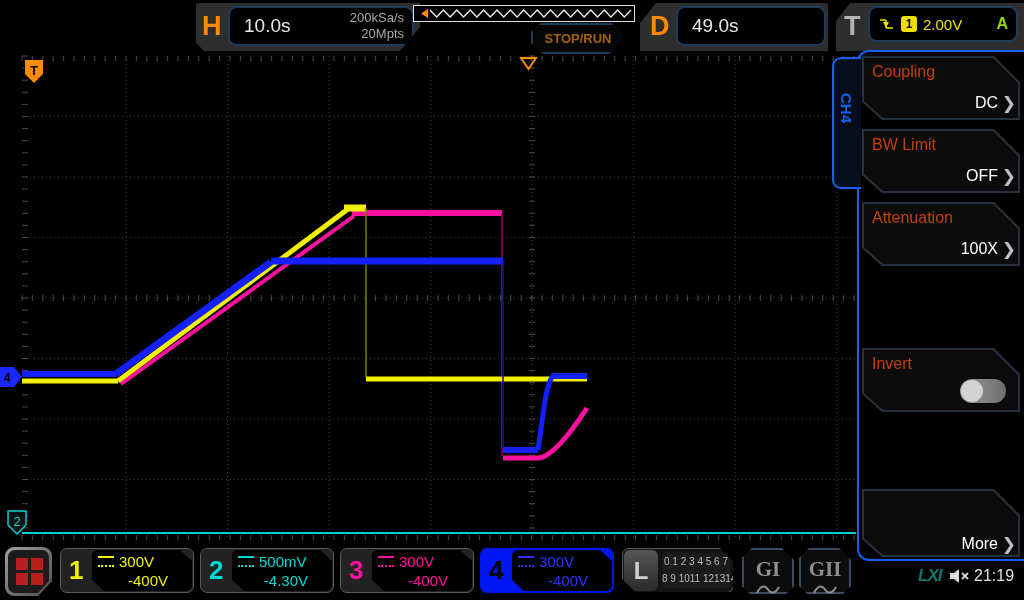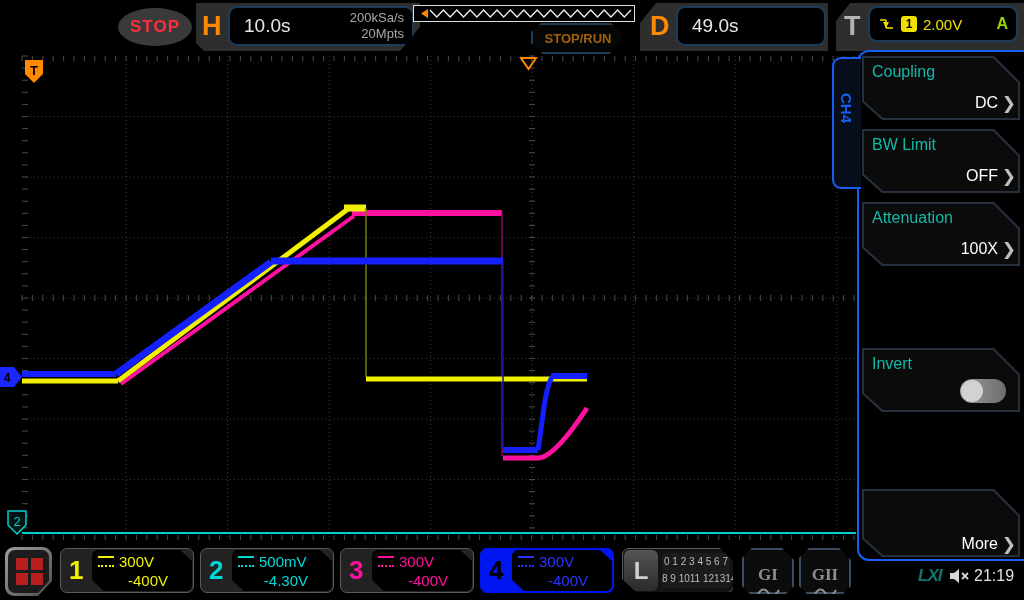--- a/index.html
+++ b/index.html
@@ -42,21 +42,21 @@
     border-top:2px solid #1560f0;border-bottom:2px solid #1560f0;border-radius:12px 0 0 12px;}
   #menu-tab{left:832px;top:57px;width:27px;height:128px;background:#060e1c;border:2px solid #1560f0;
     border-right:none;border-radius:9px 0 0 9px;}
   #menu-tab span{position:absolute;left:4px;top:34px;color:#1560f0;font-weight:bold;font-size:15px;
     writing-mode:vertical-rl;}
   .menu-btn{left:862px;width:158px;height:64px;}
   .mb-out{position:absolute;inset:0;background:#27313d;
     clip-path:polygon(0 0,132px 0,158px 26px,158px 64px,20px 64px,0 46px);}
   .mb-in{position:absolute;inset:2px;background:#0b0b0b;
     clip-path:polygon(0 0,129px 0,154px 25px,154px 60px,19px 60px,0 43px);}
-  .mb-label{position:absolute;left:10px;top:7px;font-size:16px;color:#14b8a6;}
+  .mb-label{position:absolute;left:10px;top:7px;font-size:16px;color:#c2410c;}
   .mb-value{position:absolute;right:22px;bottom:8px;font-size:16px;color:#fff;}
   .mb-chev{position:absolute;right:4px;bottom:6px;font-size:17px;color:#c0c0c0;}
   .menu-btn.disabled .mb-label,.menu-btn.disabled .mb-value{color:#555;}
   #toggle{position:absolute;right:14px;bottom:9px;width:46px;height:24px;border-radius:12px;
     background:linear-gradient(90deg,#9a9a9a,#6e6e6e);}
   #toggle .knob{position:absolute;left:1px;top:1px;width:22px;height:22px;border-radius:50%;
     background:#d2d2d2;}
 
   
   #menu-grid-btn{left:5px;top:547px;width:47px;height:49px;border-radius:9px;
@@ -79,21 +79,21 @@
   #digital-block{left:622px;top:548px;width:112px;height:45px;background:#141414;border:1px solid #5a5a5a;
     border-radius:7px;box-sizing:border-box;clip-path:polygon(0 0,98px 0,111px 13px,111px 44px,14px 44px,0 31px);}
   #digital-l{position:absolute;left:1px;top:1px;width:34px;height:41px;border-radius:6px;
     background:linear-gradient(180deg,#555,#2a2a2a);color:#d0d0d0;font-size:24px;font-weight:bold;
     text-align:center;line-height:41px;}
   #digital-rows{position:absolute;left:39px;top:4px;right:3px;bottom:4px;background:#1b1b1b;border-radius:4px;
     color:#bcbcbc;font-size:10px;line-height:17px;text-align:center;white-space:nowrap;}
   .gen-btn{top:548px;width:52px;height:46px;background:#0c0c0c;border:2px solid #3c4c60;box-sizing:border-box;
     clip-path:polygon(10px 0,40px 0,52px 12px,52px 38px,44px 46px,8px 46px,0 38px,0 10px);
     text-align:center;color:#8e8e8e;}
-  .gen-label{font-family:"Liberation Serif",serif;font-size:17px;font-weight:bold;margin-top:15px;}
+  .gen-label{font-family:"Liberation Serif",serif;font-size:21px;font-weight:bold;margin-top:7px;}
   #lxi-label{left:918px;top:566px;color:#0f766e;font-size:17px;font-weight:bold;font-style:italic;
     letter-spacing:-1px;}
   #clock{left:974px;top:567px;color:#e0e0e0;font-size:16px;}
 </style>
 </head>
 <body>
 
 <div id="screen">
 
   <svg id="wave-svg" class="abs" style="left:0;top:0" width="1024" height="600" viewBox="0 0 1024 600">
@@ -467,21 +467,20 @@
       <polygon points="0,367 14,367 22,377 14,387 0,387" fill="#1a28ff"></polygon>
       <text x="7" y="382" text-anchor="middle" font-size="12" font-weight="bold" fill="#000">4</text>
     </g>
     <g>
       <polygon points="8,511 26,511 26,525 17,534 8,525" fill="#041414" stroke="#00d0d0" stroke-width="1.5"></polygon>
       <text x="17" y="526" text-anchor="middle" font-size="13" fill="#00d0d0">2</text>
     </g>
   </svg>
 
   <div class="abs" style="left:0;top:0;width:1024px;height:55px;background:#000">
-    <div class="abs" id="acq-status">STOP</div>
 
     <div class="abs top-panel" id="h-panel">
       <div class="abs panel-letter" id="h-letter">H</div>
       <div class="inner-box" id="h-box">
         <div id="h-timebase">10.0s</div>
         <div id="h-rates">
           <div>200kSa/s</div>
           <div>20Mpts</div>
         </div>
       </div>

